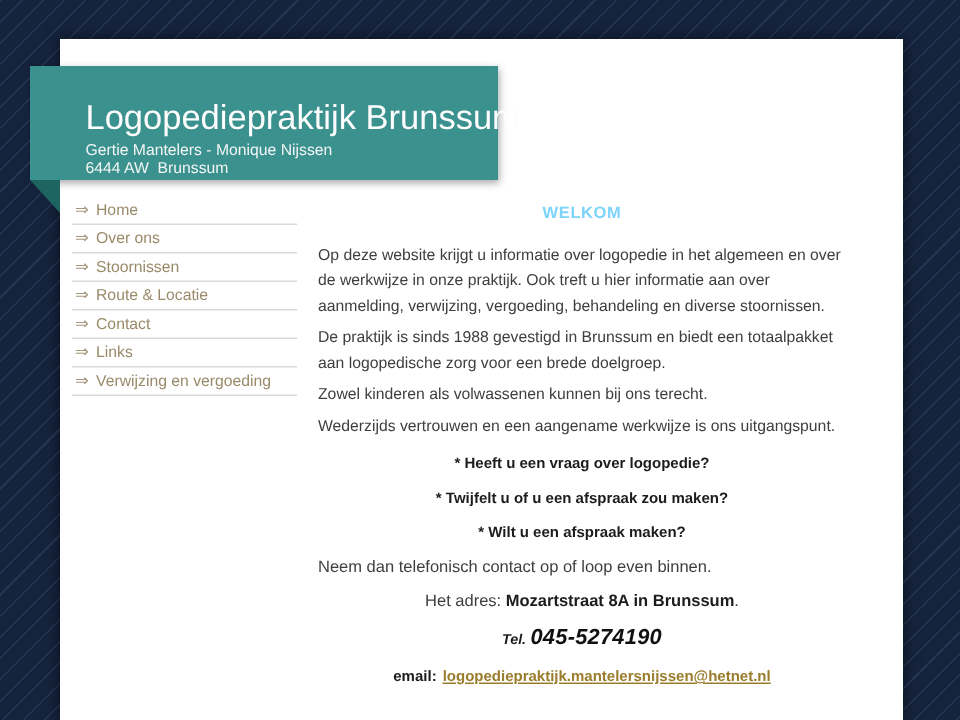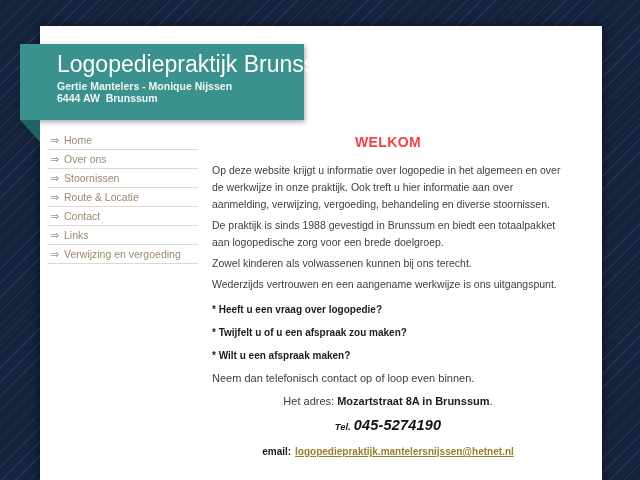--- a/index.html
+++ b/index.html
@@ -31,39 +31,39 @@
     height: 454px;
     background: #ffffff;
     box-shadow: 0 0 9px rgba(0,0,0,0.55);
   }
 
   
   .banner {
     position: absolute;
     left: 20px;
     top: 44px;
-    width: 284px;
+    width: 312px;
     height: 76px;
     background: #3a918e;
     box-shadow: 1px 2px 5px rgba(0,0,0,0.35);
     box-sizing: border-box;
-    padding: 7px 0 0 37px;
+    padding: 21px 0 0 37px;
     color: #ffffff;
   }
   .banner-title {
     font-size: 23px;
     font-weight: 400;
     line-height: 27px;
     margin: 0 0 2px 0;
     color: #fdfdfd;
     white-space: nowrap;
   }
   .banner-sub {
     font-size: 10.5px;
-    font-weight: bold;
+    font-weight: normal;
     line-height: 12px;
     color: #f2f6f5;
     white-space: pre-wrap;
   }
   .banner-fold {
     position: absolute;
     left: 20px;
     top: 120px;
     width: 20px;
     height: 22px;
@@ -103,35 +103,36 @@
   .content {
     position: absolute;
     left: 212px;
     top: 131px;
     width: 352px;
     color: #3e3e3e;
     font-size: 10.5px;
   }
   .welcome-heading {
     text-align: center;
-    font-size: 14px;
-    font-weight: bold;
-    color: #ef4444;
+    font-size: 11px;
+    font-weight: bold;
+    color: #7dd3fc;
     letter-spacing: 0.4px;
     margin: 4px 0 13px 0;
     line-height: 14px;
   }
   p.body-par {
     margin: 0 0 4px 0;
     line-height: 17px;
   }
   .questions {
     margin-top: 8px;
   }
   .question {
+    text-align: center;
     font-weight: bold;
     color: #1c1c1c;
     font-size: 10px;
     line-height: 17px;
     margin: 0 0 6px 0;
   }
   .cta-line {
     text-align: left;
     line-height: 17px;
     margin: 0 0 6px 0;

